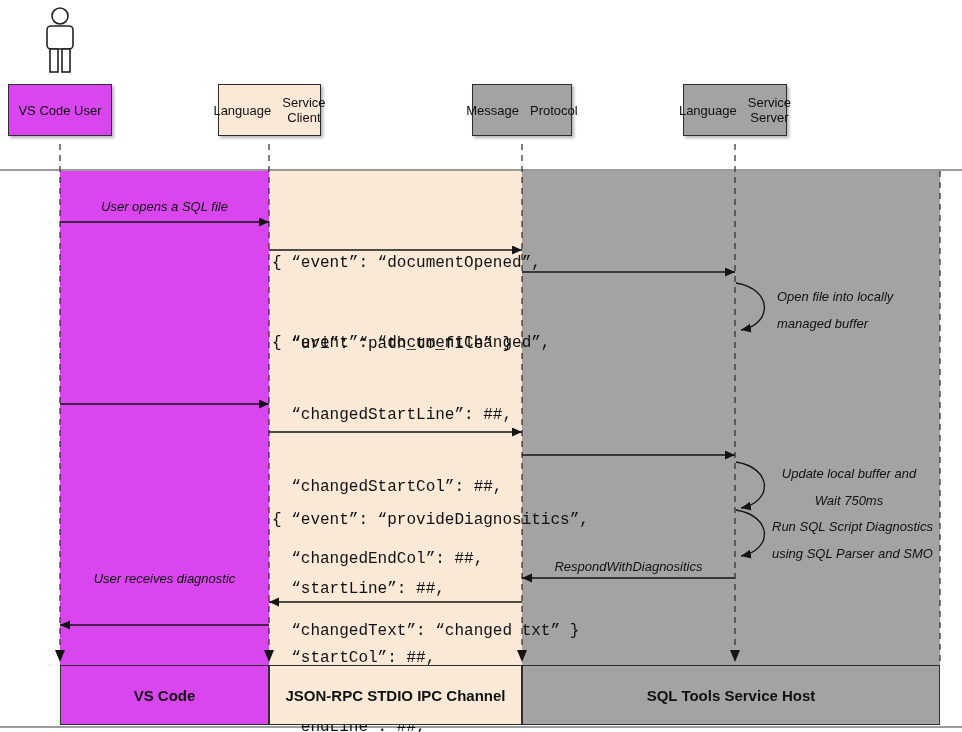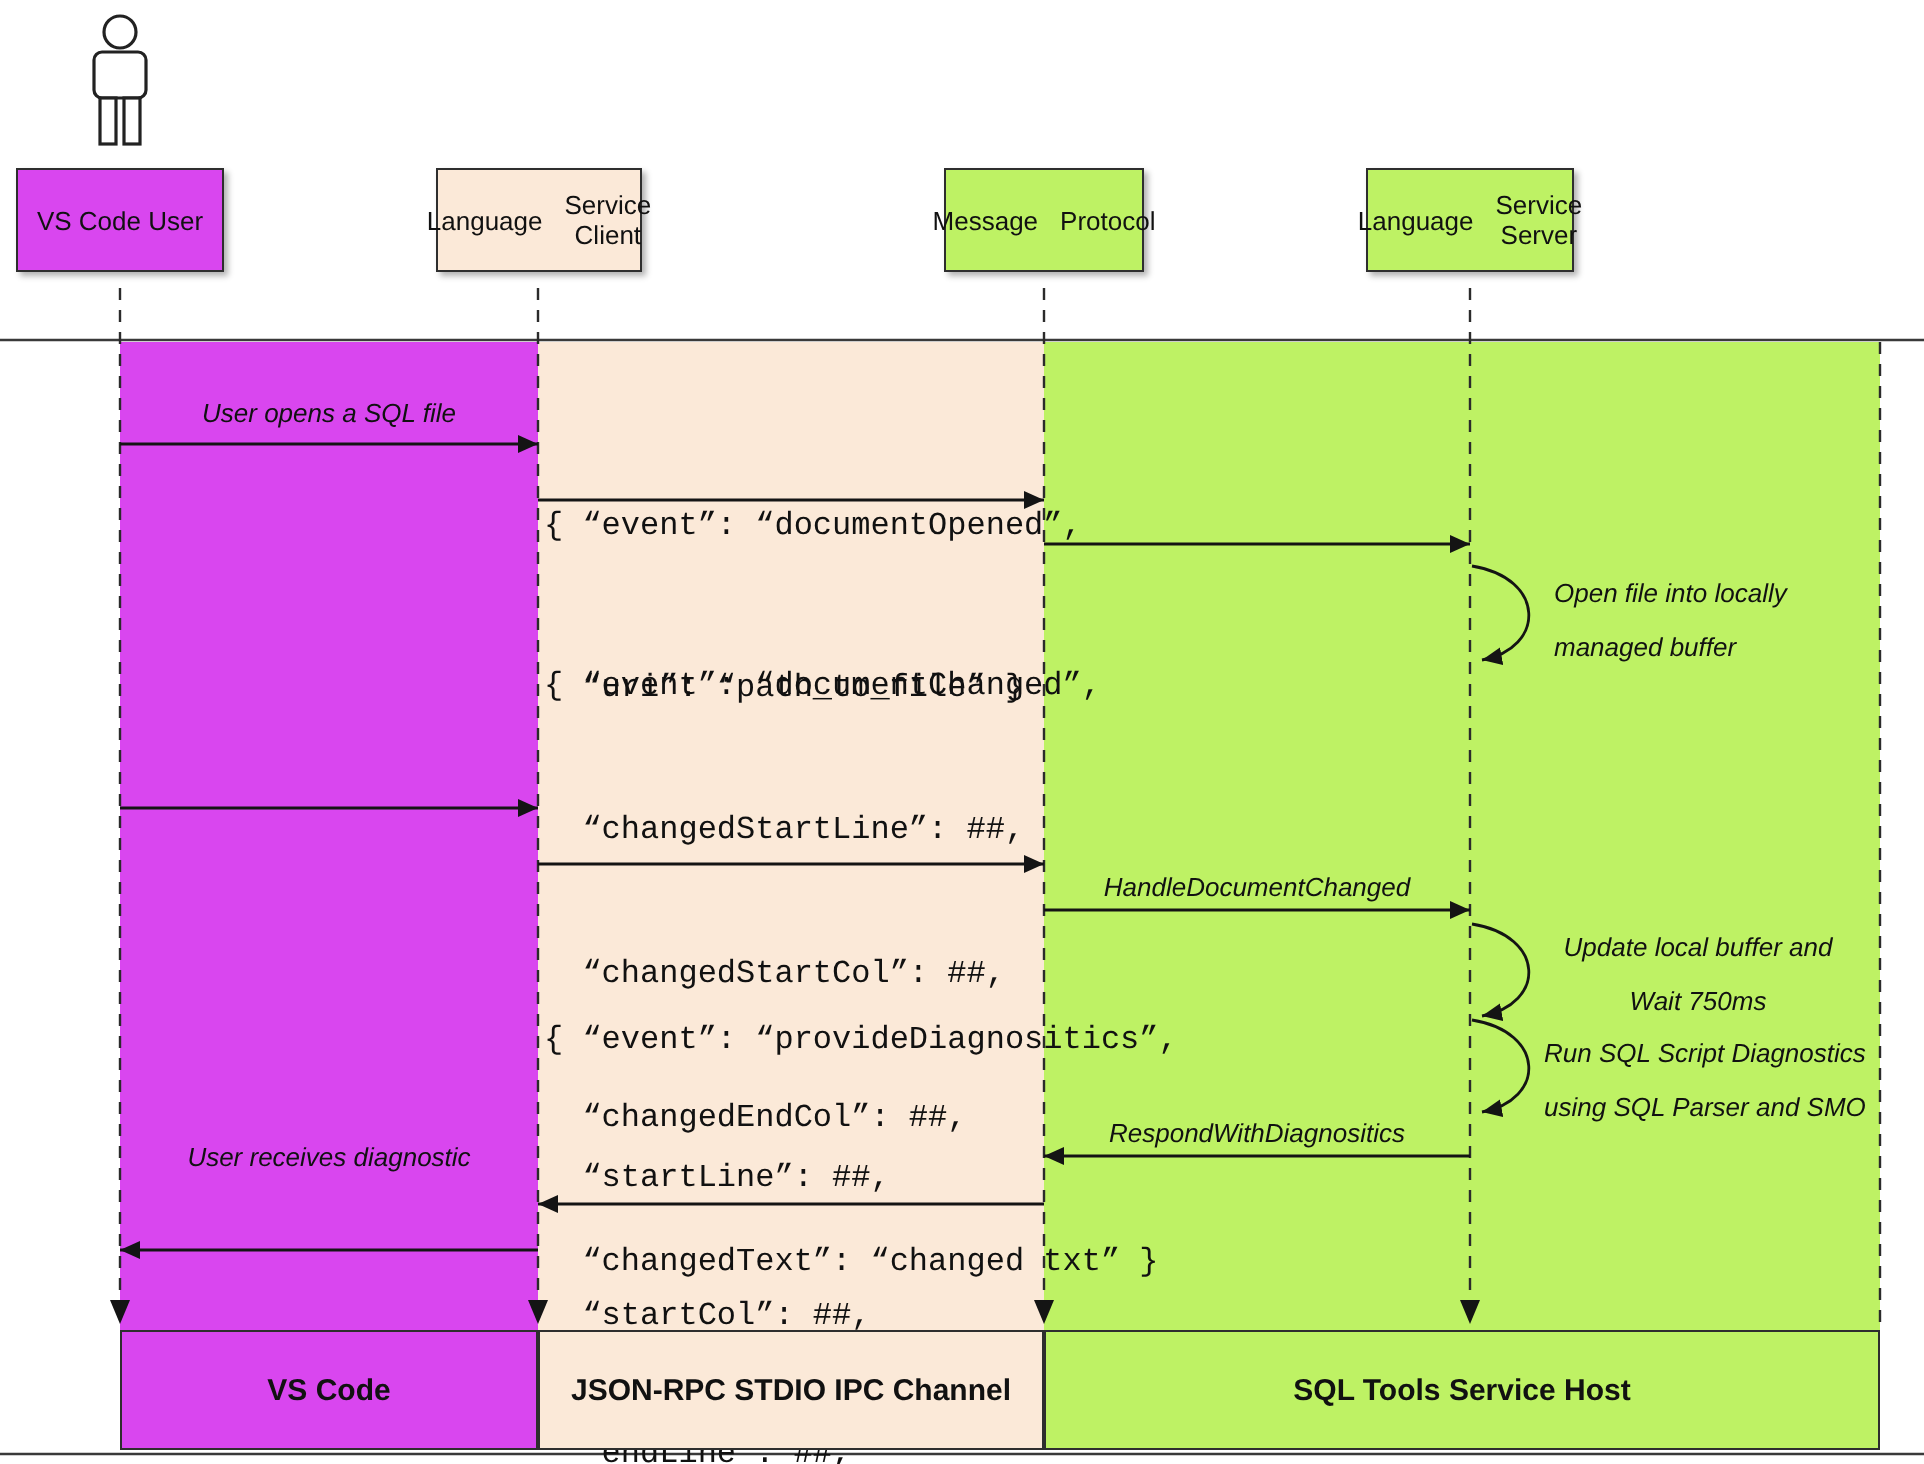--- a/index.html
+++ b/index.html
@@ -2,21 +2,21 @@
 <html><head>
 <meta charset="utf-8">
 <style>
   *{box-sizing:border-box;margin:0;padding:0}
   html,body{background:#fff}
   body{font-family:"Liberation Sans",sans-serif;color:#111}
   .canvas{position:relative;width:962px;height:732px;background:#fff;overflow:hidden}
   .lane{position:absolute;top:171px;height:494px;z-index:0}
   .lav{background:#d946ef}
   .pch{background:#FBE9D8}
-  .grn{background:#bef264}
+  .grn{background:#a3a3a3}
   svg.layer{position:absolute;left:0;top:0;z-index:1}
   .hbox{position:absolute;top:84px;height:52px;border:1.5px solid #2e2e2e;
         display:flex;align-items:center;justify-content:center;gap:11px;
         font-size:13px;text-align:center;z-index:3;box-shadow:2px 2px 3px rgba(0,0,0,.3)}
   .fbox{position:absolute;top:665px;height:60px;border:1.5px solid #2e2e2e;
         display:flex;align-items:center;justify-content:center;
         font-weight:bold;font-size:15px;z-index:3}
   .lbl{position:absolute;font-style:italic;font-size:13px;line-height:17px;z-index:2;white-space:nowrap}
   .center{text-align:center;white-space:normal}
   .json{position:absolute;font-family:Liberation Mono, monospace;
@@ -93,21 +93,20 @@
     <div>Message</div>
     <div>Protocol</div>
   </div>
   <div class="hbox grn" style="left:683px;width:104px">
     <div>Language</div>
     <div>Service Server</div>
   </div>
 
   <div class="lbl center" style="left:60px;top:198px;width:209px">User opens a SQL file</div>
   <div class="lbl center" style="left:60px;top:570px;width:209px">User receives diagnostic</div>
-  <div class="lbl center" style="left:522px;top:435px;width:213px">HandleDocumentChanged</div>
   <div class="lbl center" style="left:522px;top:558px;width:213px">RespondWithDiagnositics</div>
 
   <div class="lbl" style="left:777px;top:288px">Open file into locally</div>
   <div class="lbl" style="left:777px;top:315px">managed buffer</div>
   <div class="lbl center" style="left:763px;top:465px;width:172px">Update local buffer and</div>
   <div class="lbl center" style="left:763px;top:492px;width:172px">Wait 750ms</div>
   <div class="lbl" style="left:772px;top:518px">Run SQL Script Diagnostics</div>
   <div class="lbl" style="left:772px;top:545px">using SQL Parser and SMO</div>
 
   <div class="json" style="left:272px;top:196px;line-height:27px">

